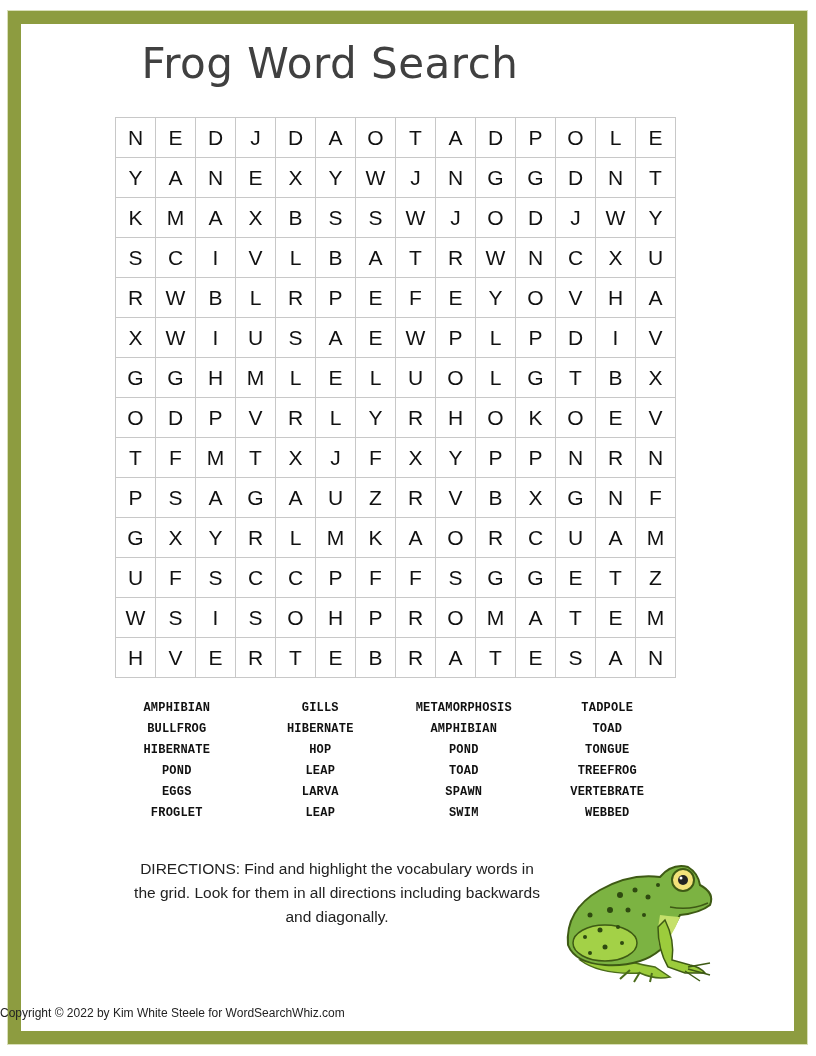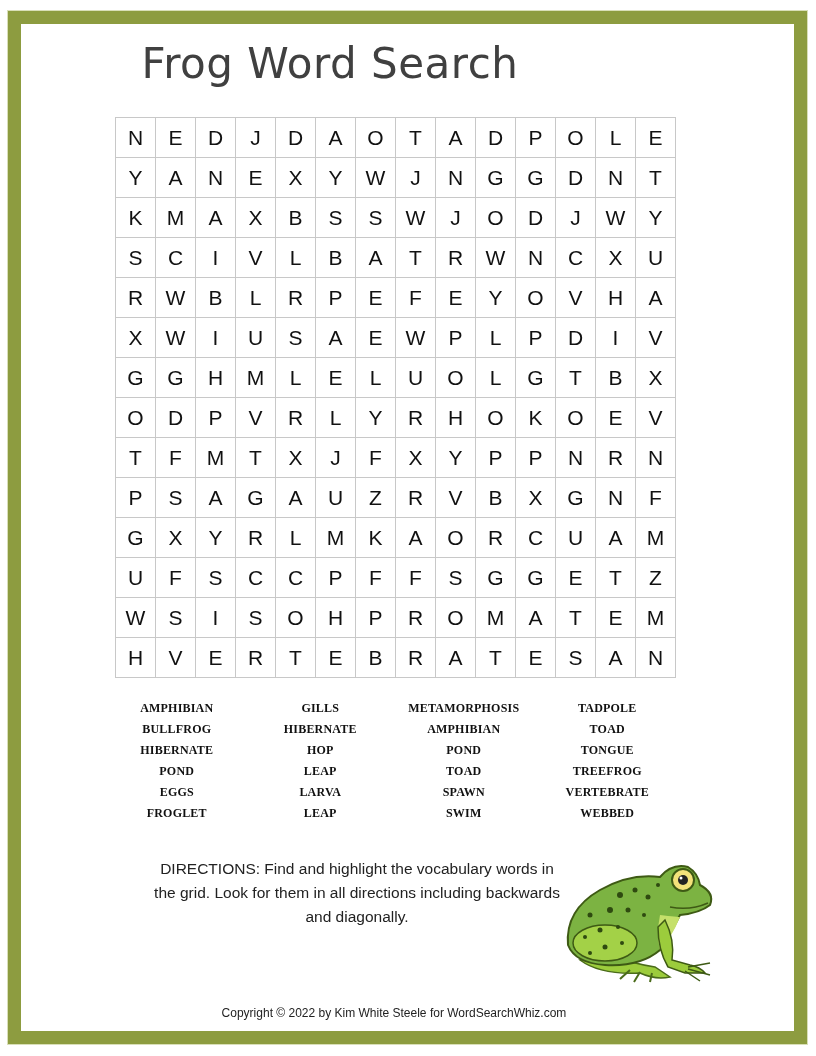--- a/index.html
+++ b/index.html
@@ -24,31 +24,31 @@
     border-right: 1px solid #c8c8c8; border-bottom: 1px solid #c8c8c8;
     display: flex; align-items: center; justify-content: center;
     font-family: "Liberation Sans", sans-serif; font-size: 21px; color: #111;
   }
   .words {
     position: absolute; top: 698px; left: 105px; width: 574px;
     display: grid; grid-template-columns: repeat(4, 143.5px); grid-auto-flow: column;
     grid-template-rows: repeat(6, 21px);
   }
   .word {
-    text-align: center; font-family: Liberation Serif, serif; font-weight: bold;
+    text-align: center; font-family: Liberation Mono, monospace; font-weight: bold;
     font-size: 12px; color: #111; line-height: 21px; white-space: nowrap; overflow: hidden;
     letter-spacing: 0.2px;
   }
   .directions {
     position: absolute; left: 130px; width: 414px; top: 857px; text-align: center;
-    font-family: "Liberation Sans", sans-serif; font-size: 15.5px; color: #222; line-height: 24px; margin-left: 20px;
+    font-family: "Liberation Sans", sans-serif; font-size: 15.5px; color: #222; line-height: 24px;
   }
   .frog { position: absolute; left: 560px; top: 855px; width: 160px; height: 130px; }
   .copyright {
-    position: absolute; left: 0; width: 788px; top: 1006px; text-align: center;
+    position: absolute; left: 0; width: 788px; top: 1006px; 
     font-family: "Liberation Sans", sans-serif; font-size: 12px; color: #222;
   }
 </style>
 </head>
 <body>
 
 <div class="frame"></div>
 
 <div class="title">Frog Word Search</div>
 

